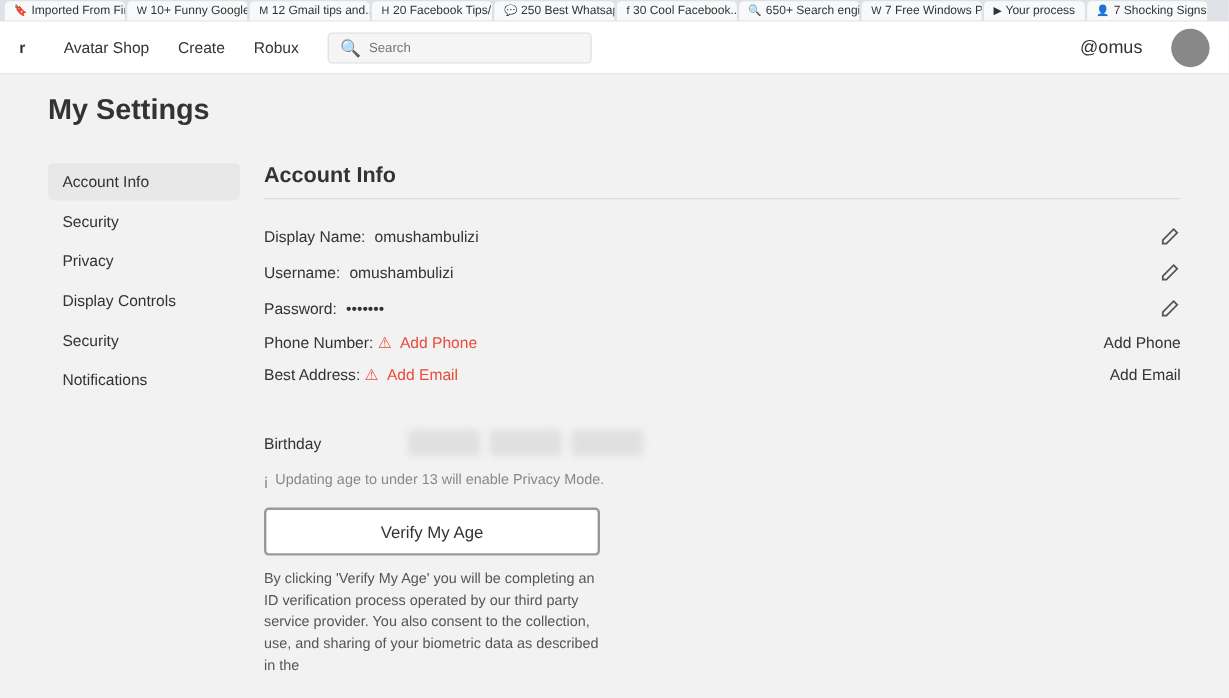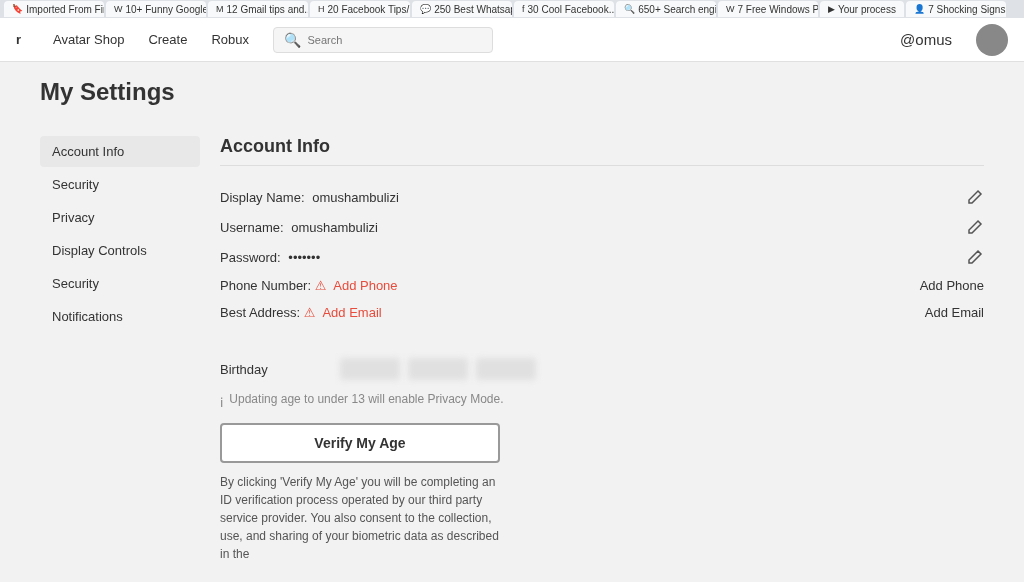--- a/index.html
+++ b/index.html
@@ -212,21 +212,21 @@
     }
 
     .verify-btn {
       display: block;
       width: 100%;
       padding: 10px;
       border: 2px solid #999;
       border-radius: 4px;
       background: #fff;
       font-size: 14px;
-      font-weight: 700;
+      font-weight: 400;
       color: #333;
       cursor: pointer;
       text-align: center;
       margin-bottom: 10px;
     }
 
     .verify-desc {
       font-size: 12px;
       color: #555;
       line-height: 1.5;

